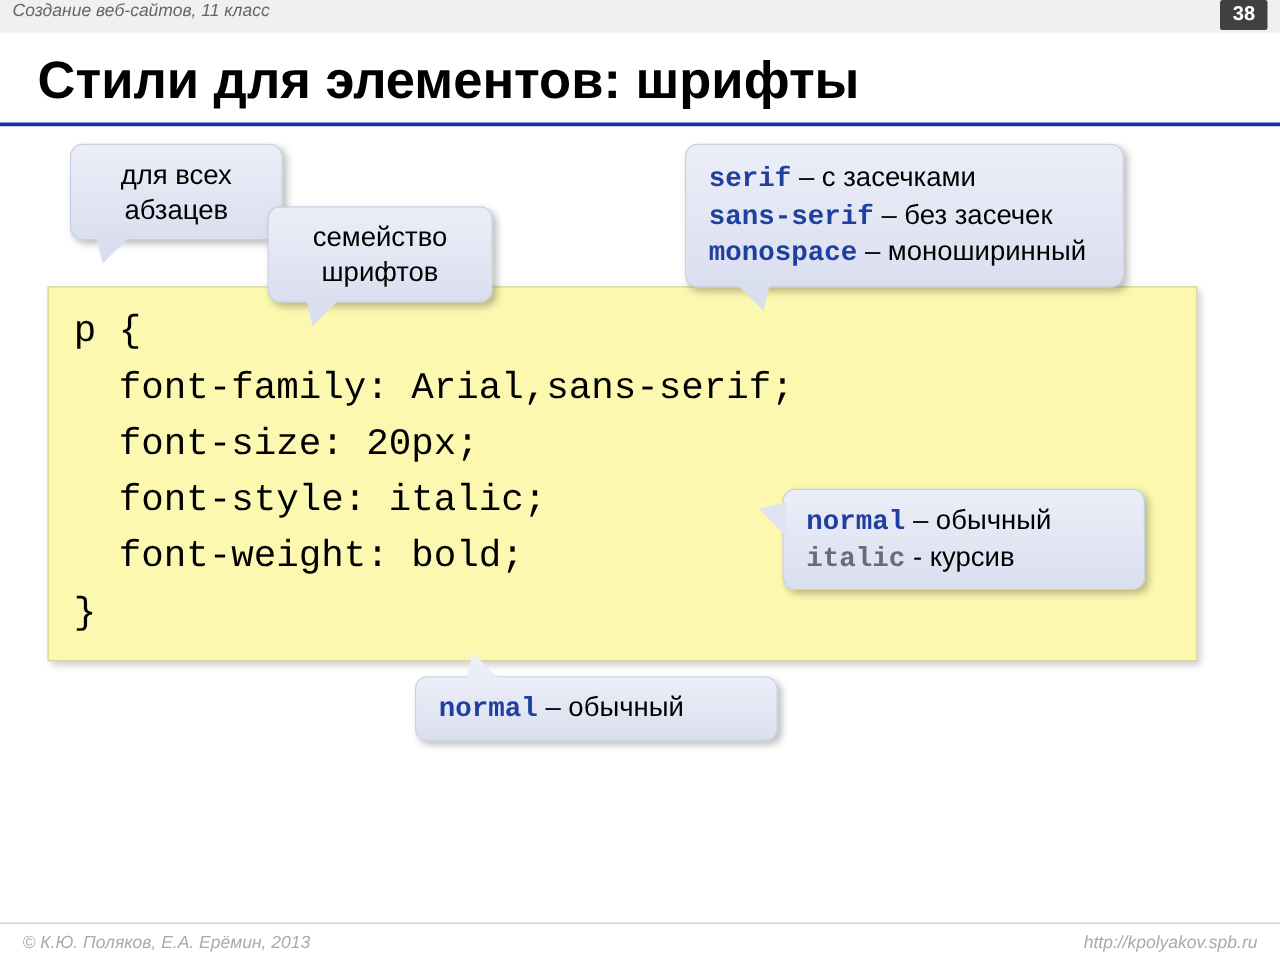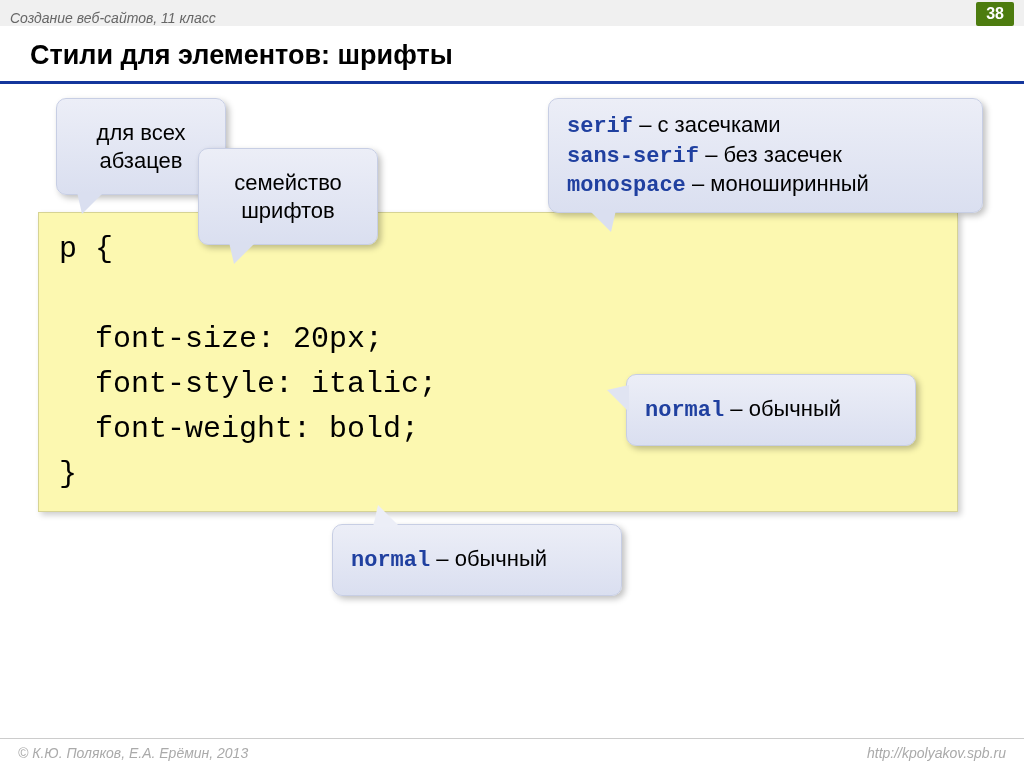--- a/index.html
+++ b/index.html
@@ -9,51 +9,51 @@
     width: 1024px;
     height: 767px;
     position: relative;
     overflow: hidden;
   }
   .top-bar {
     background: #f0f0f0;
     height: 26px;
     display: flex;
     justify-content: space-between;
-    align-items: flex-end;
+    align-items: flex-start;
     padding: 0 10px;
     font-size: 14px;
     color: #666;
     font-style: italic;
   }
   .page-num {
-    background: #4d7c0f;
+    background: #404040;
     color: #fff;
     font-weight: bold;
     font-style: normal;
     padding: 3px 10px;
     border-radius: 2px;
     font-size: 16px;
   }
   .title {
-    font-size: 27px;
+    font-size: 42px;
     font-weight: bold;
     padding: 14px 30px 10px 30px;
     border-bottom: 3px solid #14369c;
   }
   .content {
     position: relative;
     height: 660px;
   }
   .callout {
     position: absolute;
     background: linear-gradient(#eceef7, #dadff0);
     border: 1px solid #c7cee4;
     border-radius: 10px;
-    padding: 20px 18px;
+    padding: 10px 18px;
     font-size: 22px;
     box-shadow: 3px 3px 6px rgba(0,0,0,0.25);
     z-index: 10;
     text-align: center;
     line-height: 1.25;
   }
   .callout .kw { font-family: "Courier New", monospace; color: #2040a0; font-weight: bold; }
   .callout .kw-grey { font-family: "Courier New", monospace; color: #6a6a7a; font-weight: bold; }
   .callout-tail {
     position: absolute;
@@ -116,56 +116,59 @@
   <span>Создание веб-сайтов, 11 класс</span>
   <span class="page-num">38</span>
 </div>
 
 <h1 class="title">Стили для элементов: шрифты</h1>
 
 <div class="content">
 
   <div class="code-block">
     <span>p {</span><br>
-    <br>
+    <span>  font-family: Arial,sans-serif;</span><br>
     <span>  font-size: 20px;</span><br>
     <span>  font-style: italic;</span><br>
     <span>  font-weight: bold;</span><br>
     <span>}</span>
   </div>
 
   <div class="callout" style="left:56px; top:14px; width:170px;">
     <span style="white-space:pre-line;">для всех
 абзацев</span>
     <div class="callout-tail tail-down-left" style="left:20px; bottom:-20px;"></div>
   </div>
 
-  <div class="callout" style="left:198px; top:64px; width:180px;">
+  <div class="callout" style="left:214px; top:64px; width:180px;">
     <span style="white-space:pre-line;">семейство
 шрифтов</span>
     <div class="callout-tail tail-down-left" style="left:30px; bottom:-20px;"></div>
   </div>
 
-  <div class="callout" style="left:548px; top:14px; width:435px; text-align:left; padding:12px 18px;">
+  <div class="callout" style="left:548px; top:14px; width:351px; text-align:left; padding:12px 18px;">
     <div>
       <span class="kw">serif</span><span> – с засечками</span>
     </div>
     <div>
       <span class="kw">sans-serif</span><span> – без засечек</span>
     </div>
     <div>
       <span class="kw">monospace</span><span> – моноширинный</span>
     </div>
     <div class="callout-tail tail-down-right" style="left:40px; bottom:-20px;"></div>
   </div>
 
 
   <div class="callout" style="left:626px; top:290px; width:290px; text-align:left;">
     <div>
       <span class="kw">normal</span><span> – обычный</span>
+    </div>
+    <div>
+      <span class="kw-grey">italic</span><span> - курсив</span>
     </div>
     <div class="callout-tail tail-left" style="left:-20px; top:10px;"></div>
   </div>
 
   <div class="callout" style="left:332px; top:440px; width:290px; text-align:left;">
     <div>
       <span class="kw">normal</span><span> – обычный</span>
     </div>
     <div class="callout-tail tail-up-left" style="left:40px; top:-20px;"></div>
   </div>

